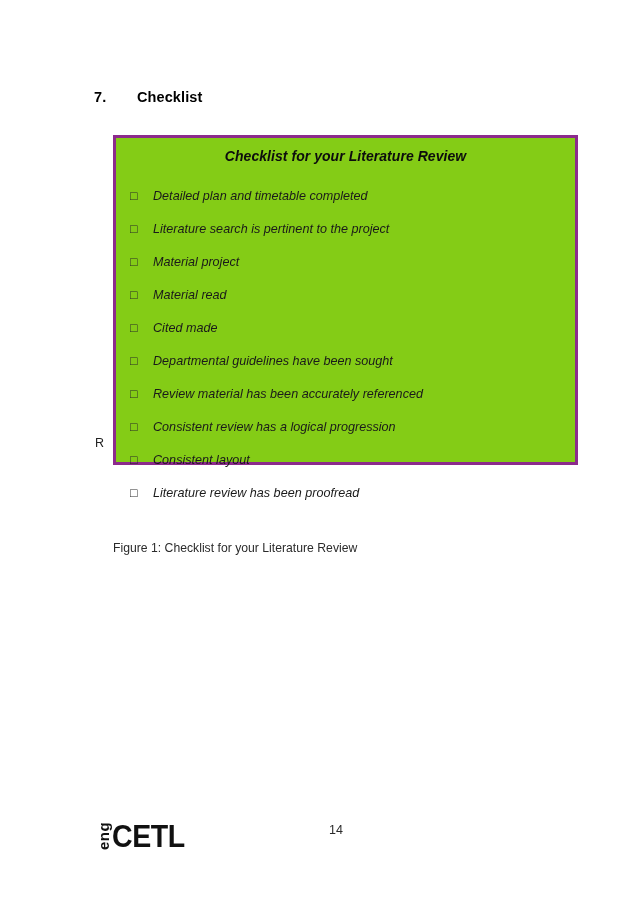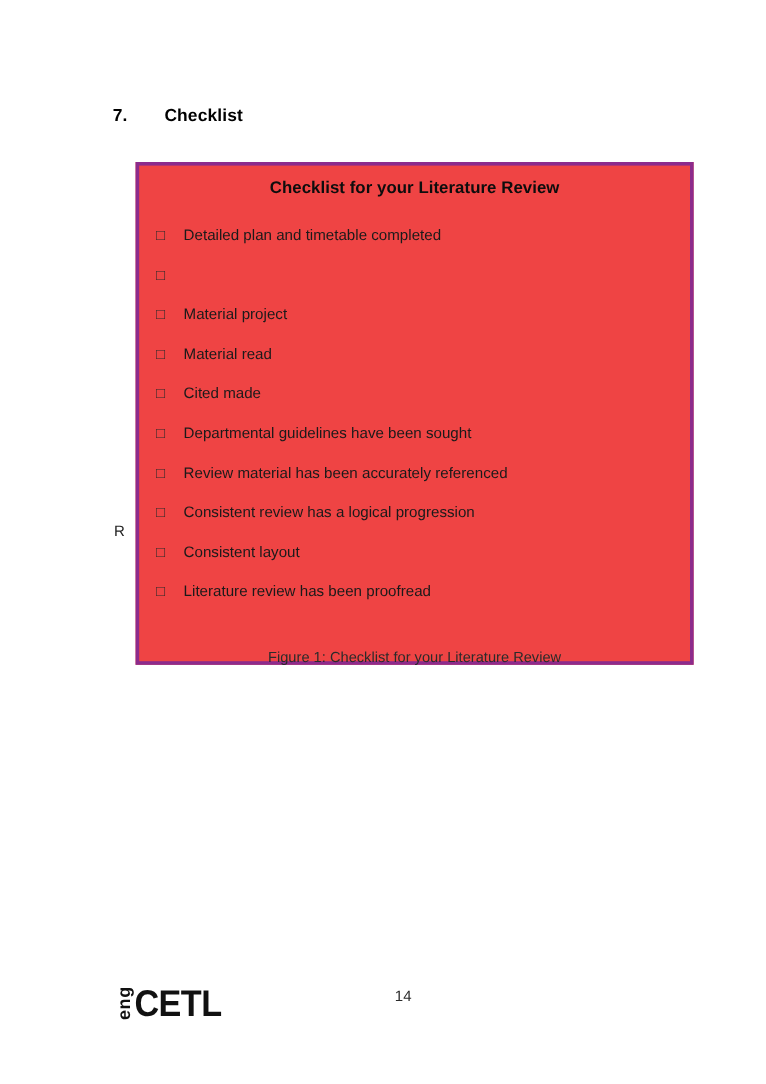--- a/index.html
+++ b/index.html
@@ -39,24 +39,25 @@
   .section-heading .title {
     display: inline-block;
   }
 
   
   .checklist-box {
     position: absolute;
     left: 113px;
     top: 135px;
     width: 465px;
-    height: 419px;
+    height: 330px;
     box-sizing: border-box;
     border: 3px solid #8c2b8c;
-    background: #ef4444;
+    background: #84cc16;
+    font-style: italic;
   }
   .box-title {
     text-align: center;
     font-weight: bold;
     font-size: 14px;
     color: #0d0d0d;
     margin-top: 10px;
     letter-spacing: 0.05px;
   }
 
@@ -86,21 +87,21 @@
     letter-spacing: 0.01px;
     white-space: nowrap;
   }
 
   
   .figure-caption {
     position: absolute;
     left: 113px;
     top: 541px;
     width: 465px;
-    text-align: center;
+    text-align: left;
     font-size: 12.2px;
     color: #2b2b2b;
     letter-spacing: 0.01px;
   }
 
   
   .margin-mark {
     position: absolute;
     left: 95px;
     top: 436px;
@@ -169,20 +170,21 @@
 
     <div class="checklist-items">
 
       <div class="checklist-row">
         <span class="checkbox-glyph">□</span>
         <span class="item-label">Detailed plan and timetable completed</span>
       </div>
 
       <div class="checklist-row">
         <span class="checkbox-glyph">□</span>
+        <span class="item-label">Literature search is pertinent to the project</span>
       </div>
 
       <div class="checklist-row">
         <span class="checkbox-glyph">□</span>
         <span class="item-label">Material project</span>
       </div>
 
       <div class="checklist-row">
         <span class="checkbox-glyph">□</span>
         <span class="item-label">Material read</span>

